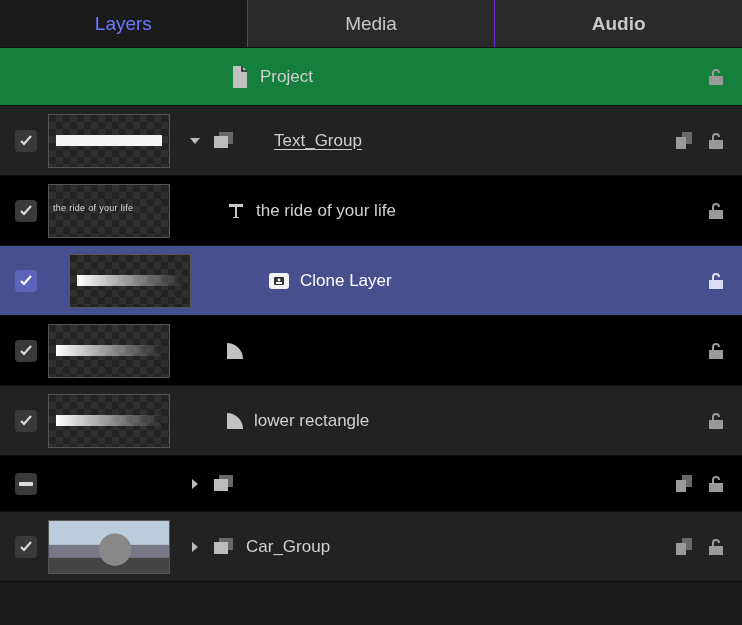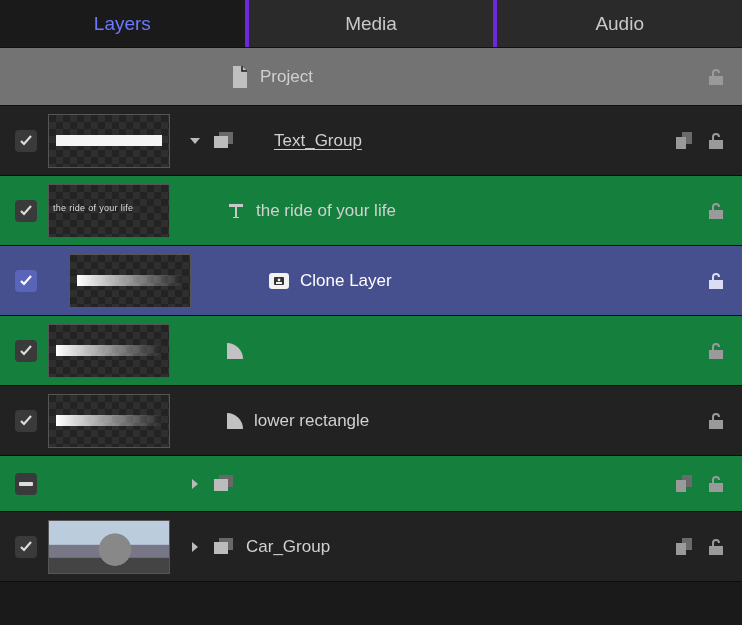--- a/index.html
+++ b/index.html
@@ -20,42 +20,42 @@
     background: #2a2a2a;
     border-bottom: 1px solid #111;
   }
   .tab {
     flex: 1;
     display: flex;
     align-items: center;
     justify-content: center;
     font-size: 19px;
     color: #c9c9c9;
-    border-right: 4px solid #6d28d9;
+    border-right: 1px solid #6d28d9;
     background: #2a2a2a;
     cursor: pointer;
   }
-  .tab:last-child { border-right: none; }
+  .tab:last-child { border-right: none; font-weight: bold; }
   .tab.active {
     color: #6b79ff;
     background: #1a1a1a;
   }
   
   .panel { display: flex; flex-direction: column; }
   .row {
     display: flex;
     align-items: center;
     height: 70px;
     padding: 0 14px 0 14px;
     gap: 10px;
     border-bottom: 1px solid #0e0e0e;
-    background: #15803d;
+    background: #000000;
   }
   .row.alt { background: #222; }
-  .row.head { height: 58px; background: #737373; }
+  .row.head { height: 58px; background: #15803d; }
   .row.short { height: 56px; }
   .row.selected { background: #47508e; color: #fff; gap: 31px; }
   
   .chk-slot { width: 24px; display:flex; justify-content:center; }
   .chk {
     width: 22px; height: 22px;
     border-radius: 4px;
     background: #3a3a3a;
     display: flex; align-items: center; justify-content: center;
   }

